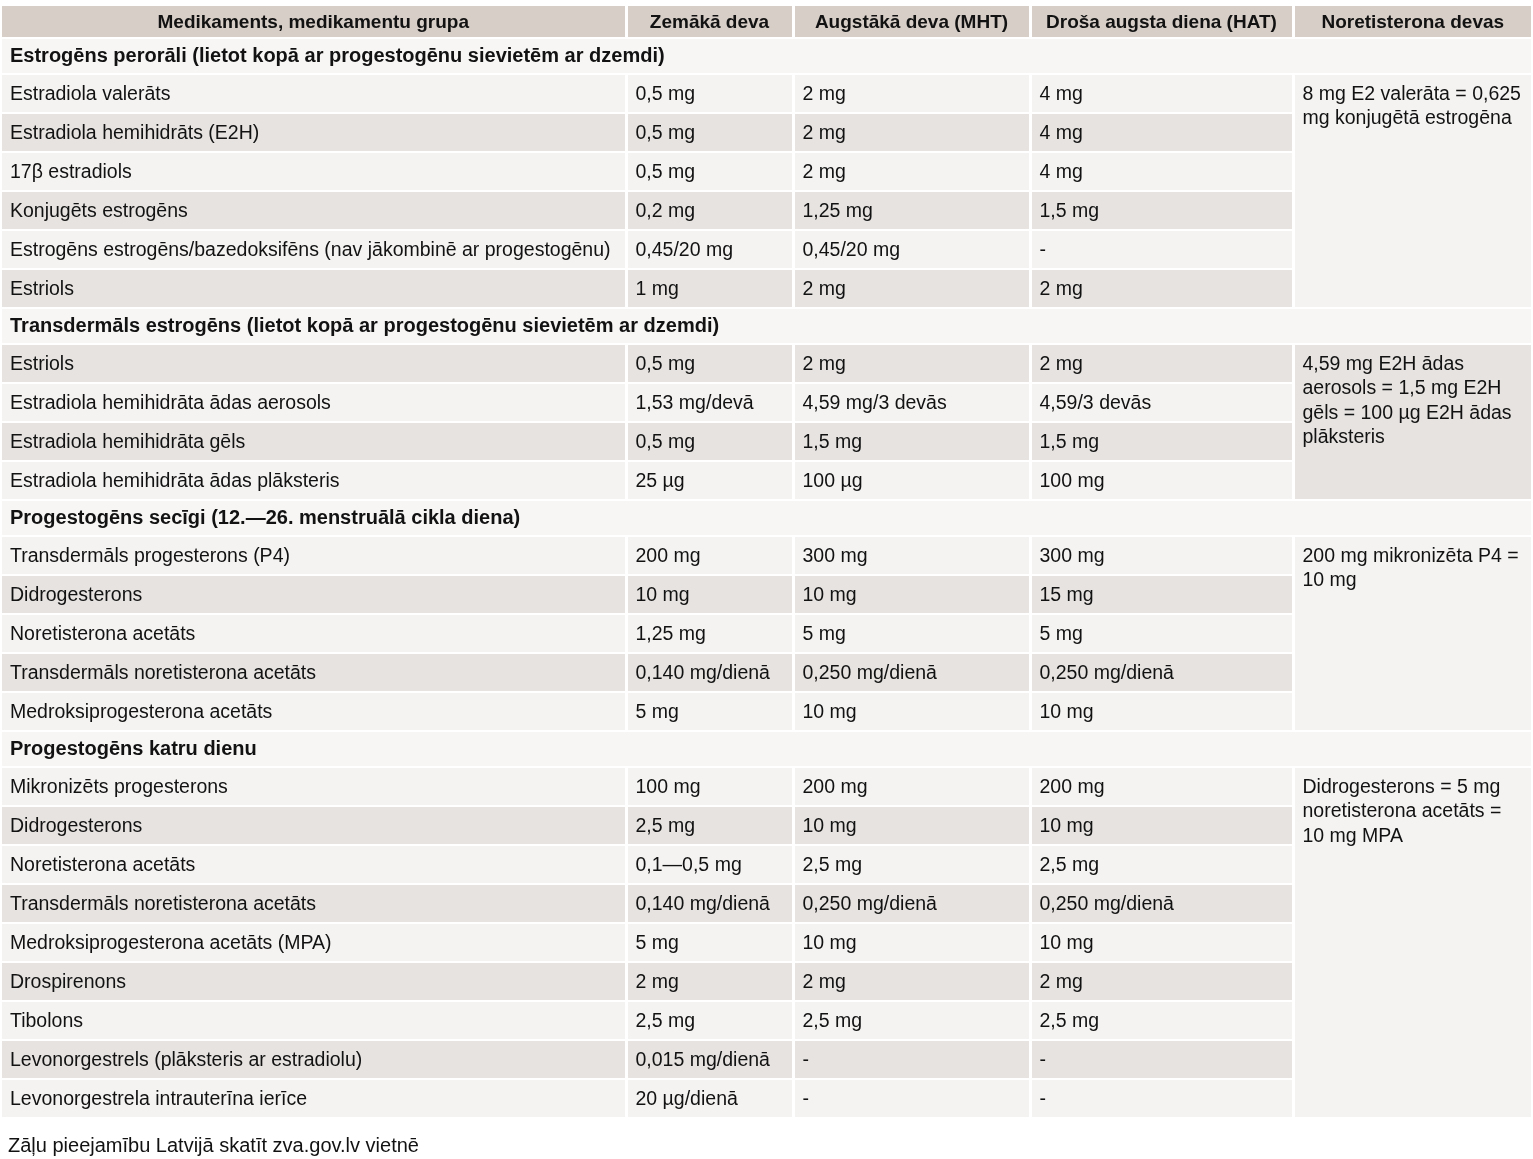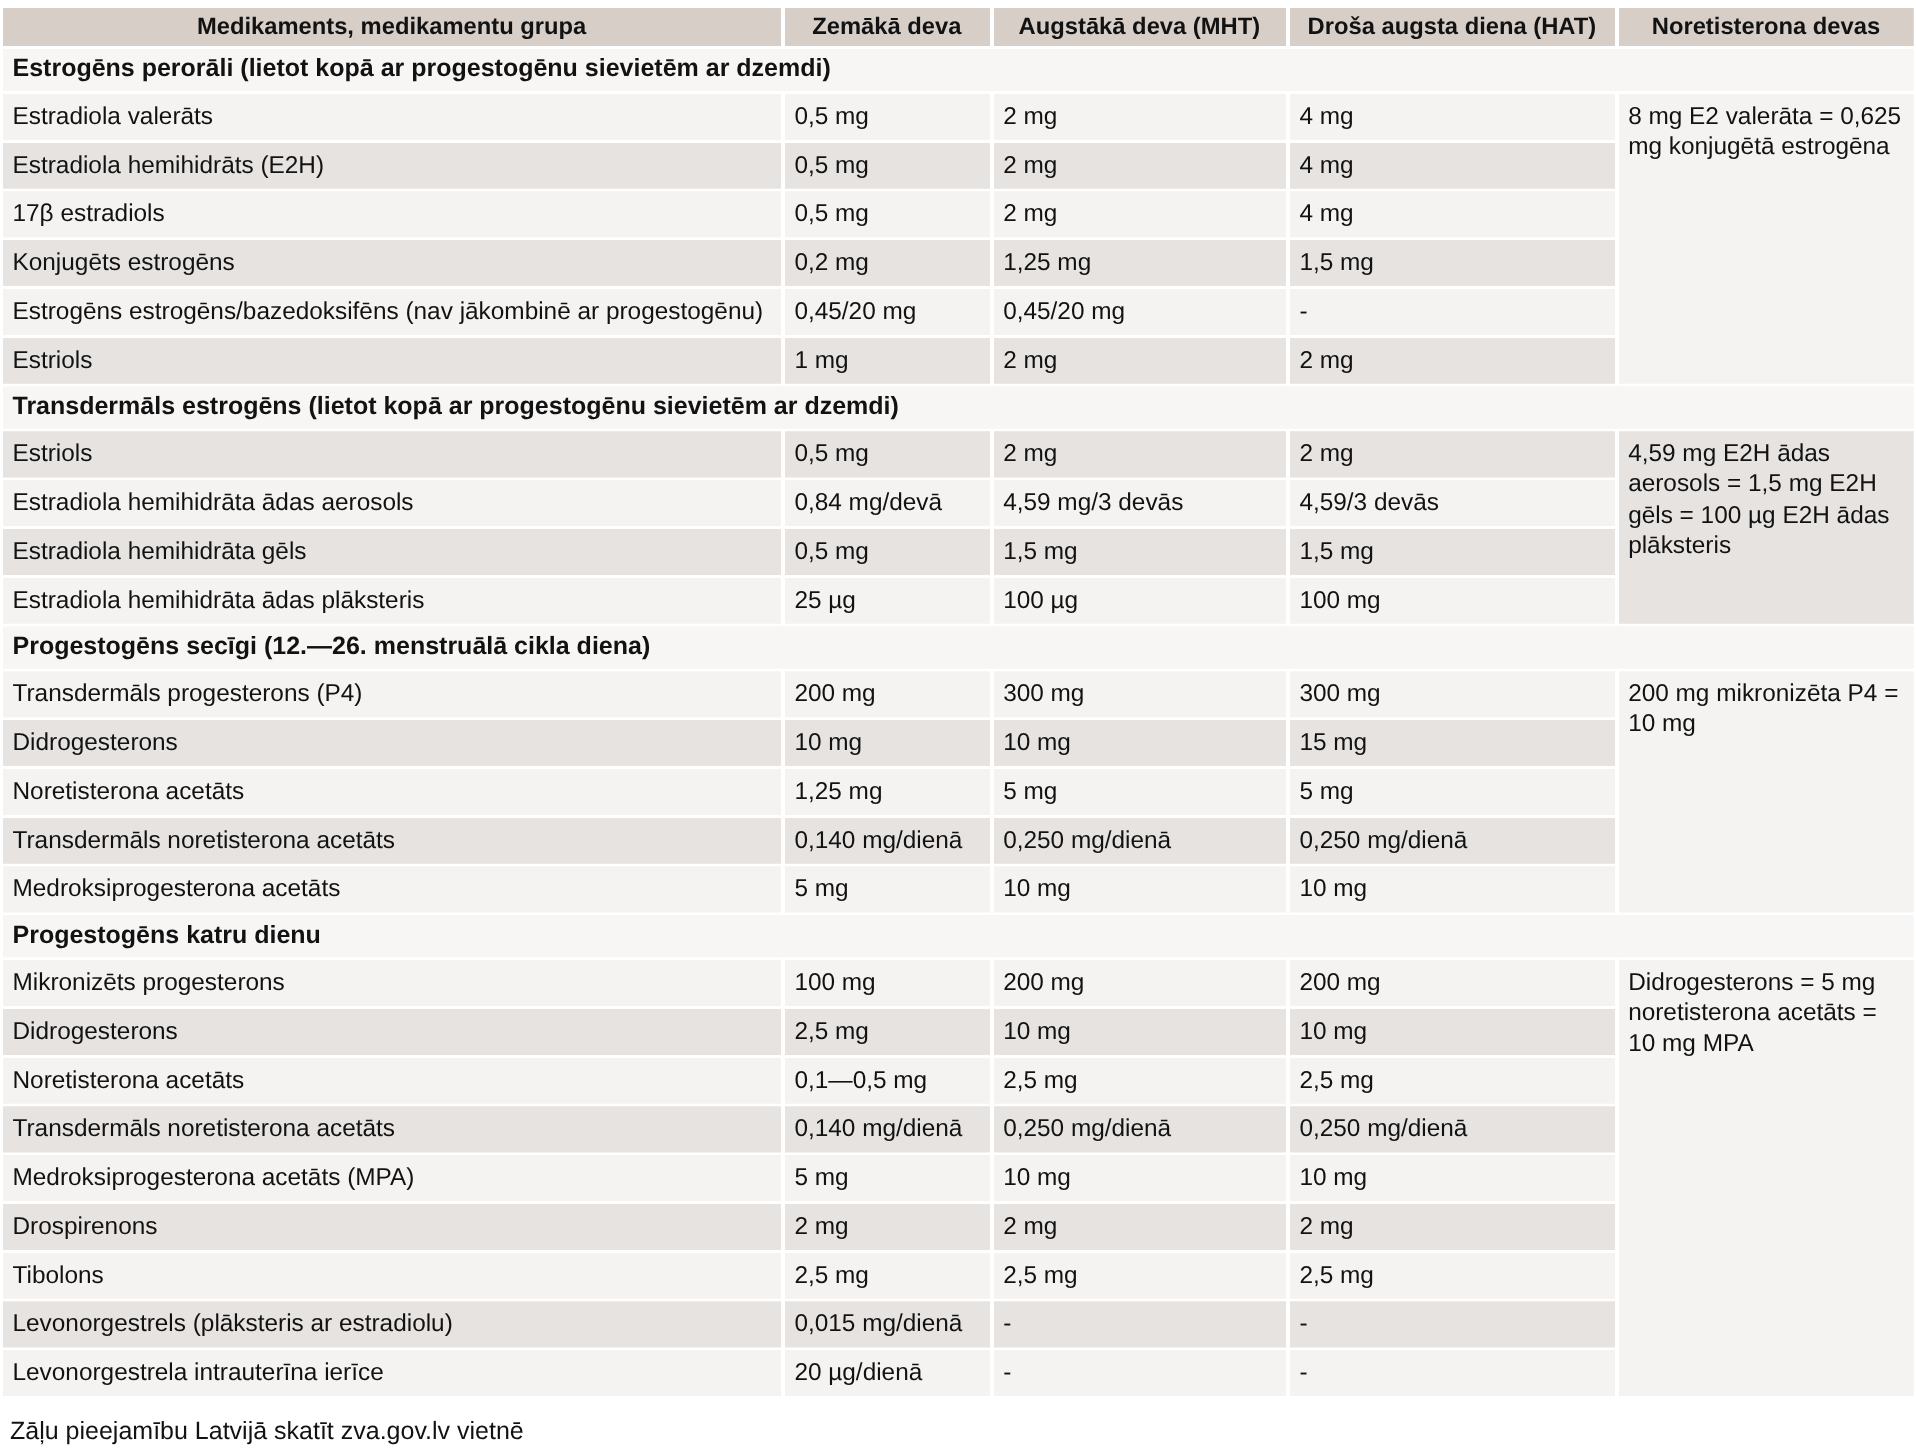--- a/index.html
+++ b/index.html
@@ -139,21 +139,21 @@
         </tr>
         <tr class="dark">
           <td class="data-cell">Estriols</td>
           <td class="data-cell">0,5 mg</td>
           <td class="data-cell">2 mg</td>
           <td class="data-cell">2 mg</td>
           <td rowspan="4" class="equiv equiv-dark">4,59 mg E2H ādas aerosols = 1,5 mg E2H gēls = 100 µg E2H ādas plāksteris</td>
         </tr>
         <tr class="light">
           <td class="data-cell">Estradiola hemihidrāta ādas aerosols</td>
-          <td class="data-cell">0,84 mg/devā</td>
+          <td class="data-cell">1,53 mg/devā</td>
           <td class="data-cell">4,59 mg/3 devās</td>
           <td class="data-cell">4,59/3 devās</td>
         </tr>
         <tr class="dark">
           <td class="data-cell">Estradiola hemihidrāta gēls</td>
           <td class="data-cell">0,5 mg</td>
           <td class="data-cell">1,5 mg</td>
           <td class="data-cell">1,5 mg</td>
         </tr>
         <tr class="light">

